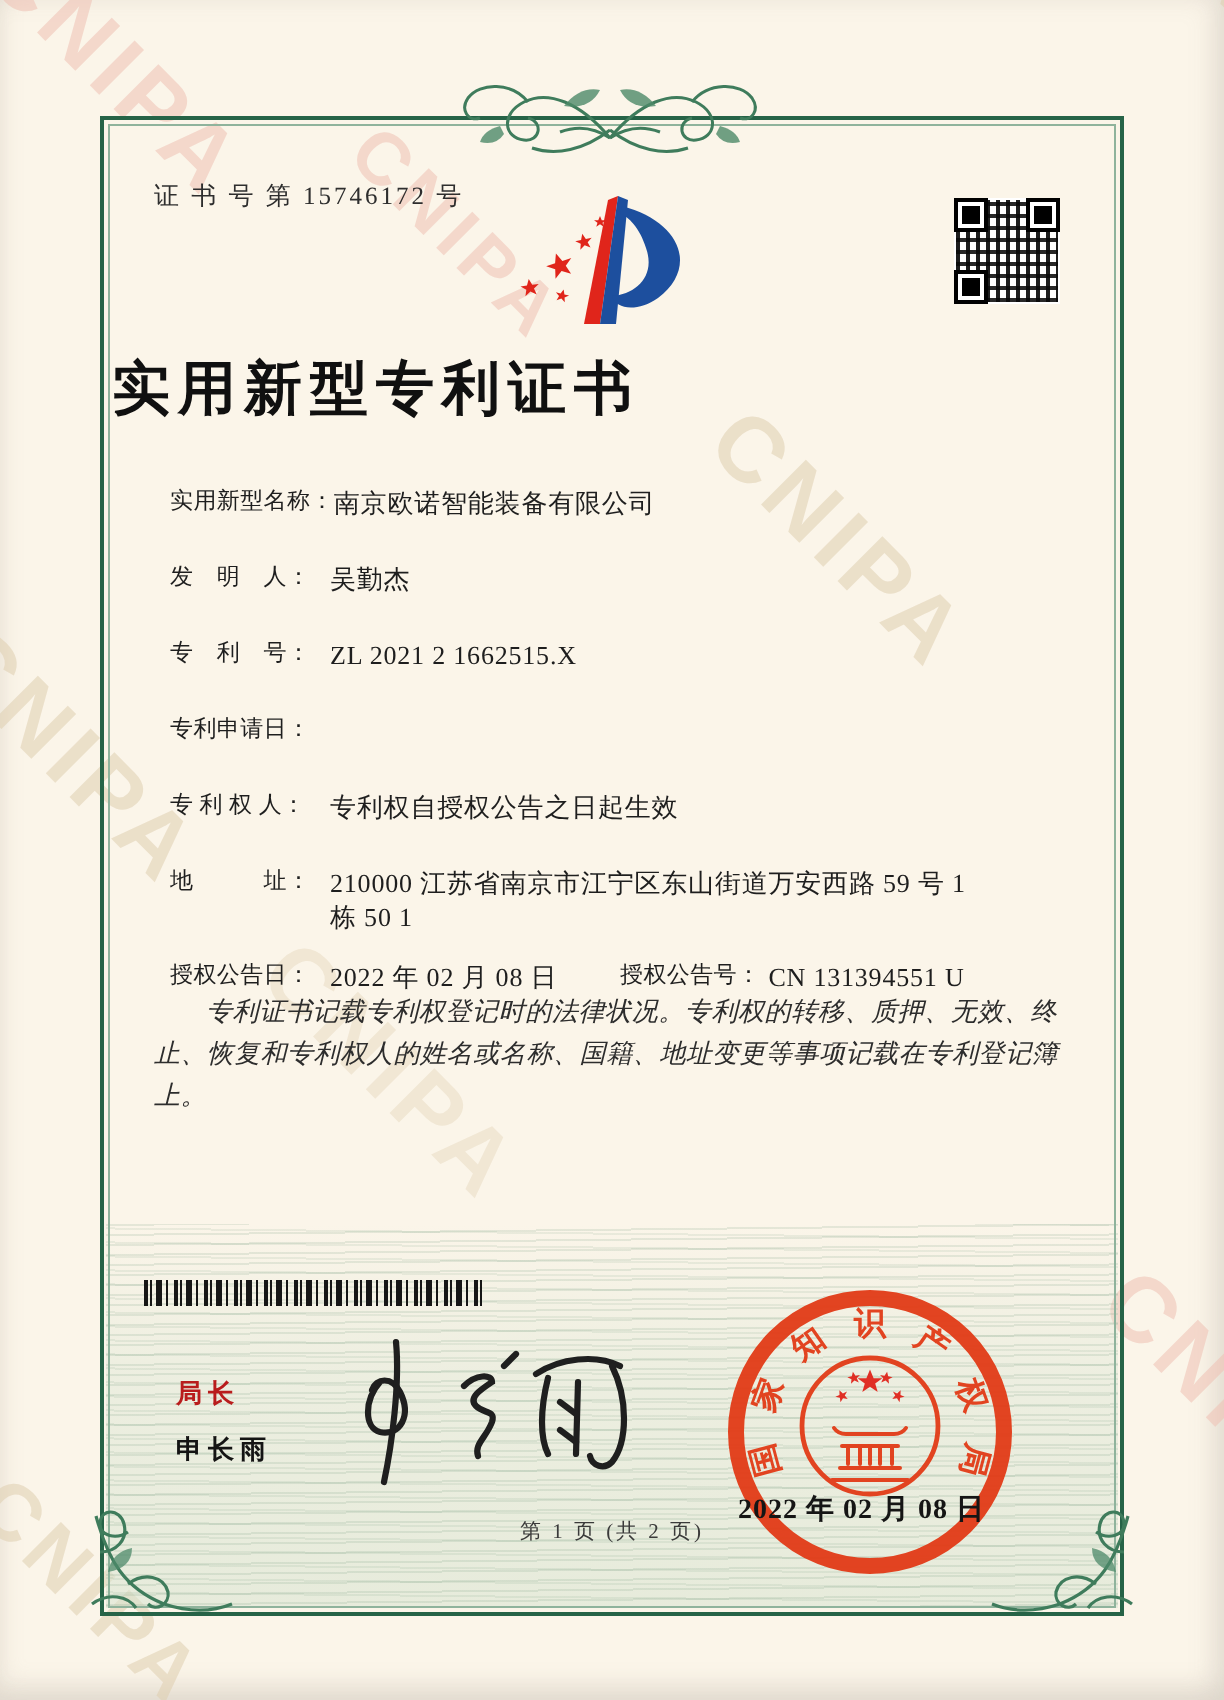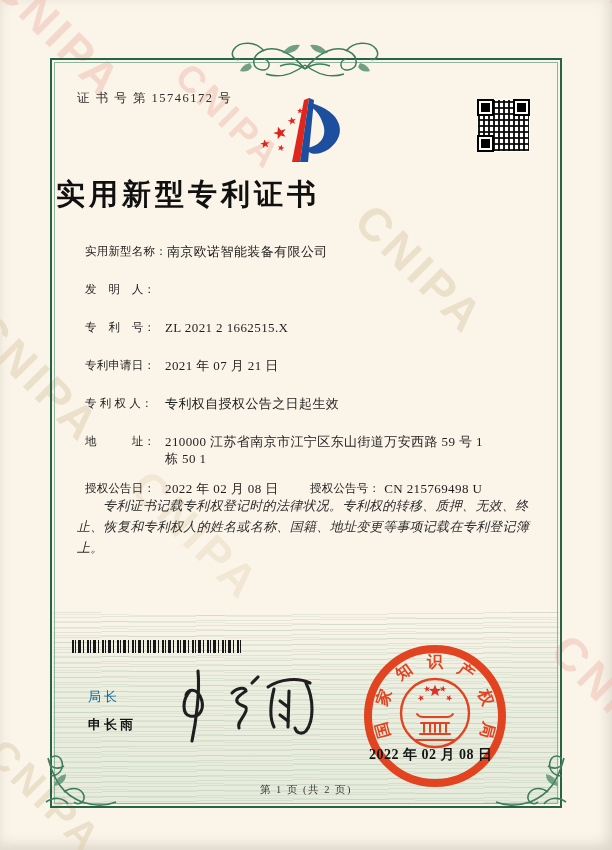--- a/index.html
+++ b/index.html
@@ -58,35 +58,35 @@
   .body-text p{margin:0;text-indent:2em;letter-spacing:.3px;}
   
   .barcode{position:absolute;left:72px;top:640px;width:170px;height:13px;z-index:3;
         background:repeating-linear-gradient(90deg,
           #161616 0 2px, rgba(0,0,0,0) 2px 3px,
           #161616 3px 4px, rgba(0,0,0,0) 4px 6px,
           #161616 6px 9px, rgba(0,0,0,0) 9px 11px,
           #161616 11px 12px, rgba(0,0,0,0) 12px 15px);}
   
   .signer-title{position:absolute;left:88px;top:688px;font-family:"Liberation Sans",sans-serif;
-        font-size:13px;font-weight:400;letter-spacing:3px;color:#0369a1;z-index:3;}
+        font-size:13px;font-weight:700;letter-spacing:3px;color:#b91c1c;z-index:3;}
   .signer-name{position:absolute;left:88px;top:716px;font-family:"Liberation Sans",sans-serif;
         font-size:13px;font-weight:700;letter-spacing:3px;color:#141414;z-index:3;}
   .signature{position:absolute;left:168px;top:664px;z-index:3;}
   
   .seal{position:absolute;left:362px;top:643px;width:146px;height:146px;z-index:4;opacity:.95;}
   .seal-ring{position:absolute;left:0;top:0;}
   .seal-ch{position:absolute;left:50%;top:50%;width:18px;height:18px;margin:-9px 0 0 -9px;
            display:flex;align-items:center;justify-content:center;
            font-size:16px;font-weight:700;color:#e23b17;}
   .emblem{position:absolute;left:33px;top:26px;}
   .seal-date{position:absolute;left:369px;top:746px;width:150px;z-index:5;
              font-size:14px;font-weight:700;color:#151515;letter-spacing:.5px;}
   
-  .page-num{position:absolute;left:0;right:0;top:783px;text-align:center;z-index:3;
+  .page-num{position:absolute;left:0;right:0;top:759px;text-align:center;z-index:3;
             font-size:10.5px;letter-spacing:1.5px;color:#3a3a3a;}
   .footer-note{position:absolute;left:0;right:0;top:817px;text-align:center;z-index:3;
             font-size:12.5px;font-style:italic;letter-spacing:2px;color:#3e332b;}
   
   .orn-top{position:absolute;left:220px;top:33px;z-index:3;}
   .orn-bl{position:absolute;left:44px;top:750px;z-index:3;}
   .orn-br{position:absolute;left:494px;top:750px;z-index:3;transform:scaleX(-1);}
 </style>
 </head>
 <body>
@@ -131,43 +131,43 @@
 
   <h1 class="title">实用新型专利证书</h1>
 
   <div class="fields">
     <div class="frow">
       <span class="flabel">实用新型名称：</span>
       <span class="fvalue">南京欧诺智能装备有限公司</span>
     </div>
     <div class="frow">
       <span class="flabel">发　明　人：</span>
+      <span class="fvalue">吴勤杰</span>
     </div>
     <div class="frow">
       <span class="flabel">专　利　号：</span>
       <span class="fvalue">ZL 2021 2 1662515.X</span>
     </div>
     <div class="frow">
       <span class="flabel">专利申请日：</span>
-      <span class="fvalue">2021 年 07 月 21 日</span>
     </div>
     <div class="frow">
       <span class="flabel">专 利 权 人：</span>
       <span class="fvalue">专利权自授权公告之日起生效</span>
     </div>
     <div class="frow frow-addr">
       <span class="flabel">地　　　址：</span>
       <span class="fvalue">210000 江苏省南京市江宁区东山街道万安西路 59 号 1 栋 50 1</span>
     </div>
     <div class="frow frow-last">
       <span class="flabel">授权公告日：</span>
       <span class="fvalue">2022 年 02 月 08 日</span>
       <span class="pair2">
         <span class="flabel">授权公告号：</span>
-        <span class="fvalue">CN 215769498 U</span>
+        <span class="fvalue">CN 131394551 U</span>
       </span>
     </div>
   </div>
 
   <div class="body-text">
     <p>专利证书记载专利权登记时的法律状况。专利权的转移、质押、无效、终止、恢复和专利权人的姓名或名称、国籍、地址变更等事项记载在专利登记簿上。</p>
   </div>
 
   <div class="barcode"></div>
 

